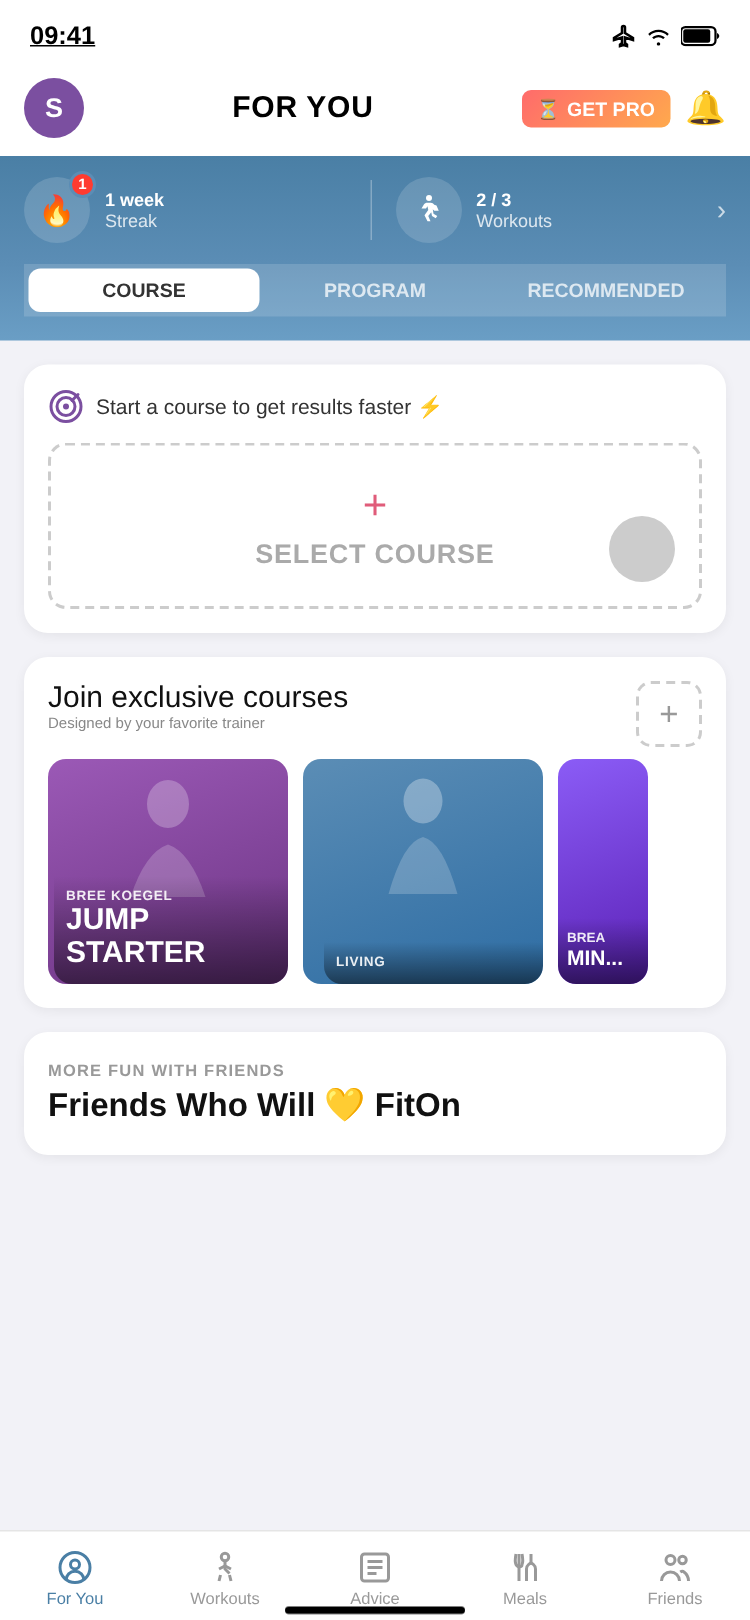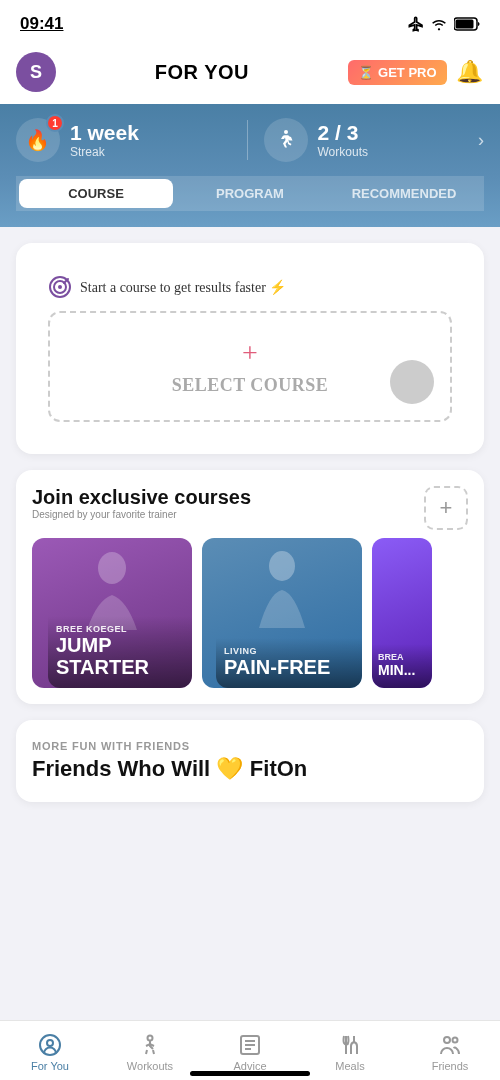--- a/index.html
+++ b/index.html
@@ -118,21 +118,21 @@
       width: 18px;
       height: 18px;
       border-radius: 50%;
       display: flex;
       align-items: center;
       justify-content: center;
       border: 2px solid #5b8db5;
     }
     .stat-text .stat-value {
       font-weight: 700;
-      font-size: 21px;
+      font-size: 12px;
       color: #fff;
     }
     .stat-text .stat-label {
       font-size: 12px;
       color: rgba(255,255,255,0.8);
     }
     .stat-divider {
       width: 1px;
       height: 40px;
       background: rgba(255,255,255,0.3);
@@ -176,23 +176,22 @@
       padding: 16px;
       display: flex;
       flex-direction: column;
       gap: 16px;
     }
 
     
     .course-card {
       background: #fff;
       border-radius: 16px;
-      padding: 32px;
+      padding: 16px;
       box-shadow: 0 2px 8px rgba(0,0,0,0.06);
-      font-family: Liberation Serif, serif;
     }
     .course-header {
       display: flex;
       align-items: center;
       gap: 8px;
       margin-bottom: 12px;
     }
     .course-hint {
       font-size: 14px;
       color: #333;
@@ -238,21 +237,21 @@
       box-shadow: 0 2px 8px rgba(0,0,0,0.06);
     }
     .exclusive-header {
       display: flex;
       align-items: flex-start;
       justify-content: space-between;
       margin-bottom: 4px;
     }
     .exclusive-title {
       font-size: 20px;
-      font-weight: 700;
+      font-weight: 400;
       color: #111;
     }
     .exclusive-plus-btn {
       width: 44px;
       height: 44px;
       border: 2px dashed #ccc;
       border-radius: 10px;
       display: flex;
       align-items: center;
       justify-content: center;
@@ -448,36 +447,35 @@
       <div class="course-thumb" style="background: linear-gradient(160deg, #9B59B6 0%, #6C3483 100%);">
 
         <div style="position:absolute; top:12px; left:0; right:0; display:flex; justify-content:center;">
           <svg width="90" height="90" viewBox="0 0 90 90">
 
             <ellipse cx="45" cy="18" rx="14" ry="16" fill="rgba(255,255,255,0.25)"></ellipse>
             <path d="M20 80 Q30 50 45 45 Q60 50 70 80" fill="rgba(255,255,255,0.2)"></path>
           </svg>
         </div>
 
-        <div style="position:absolute; bottom:0; left:16px; right:0; background:linear-gradient(transparent, rgba(0,0,0,0.5)); border-radius: 0 0 12px 12px; padding: 8px 8px 10px;">
+        <div style="position:absolute; bottom:0; left:4px; right:0; background:linear-gradient(transparent, rgba(0,0,0,0.5)); border-radius: 0 0 12px 12px; padding: 8px 8px 10px;">
           <div style="font-size:9px; color:rgba(255,255,255,0.9); font-weight:700; letter-spacing:0.5px;">BREE KOEGEL</div>
           <div style="font-size:20px; font-weight:900; color:#fff; text-transform:uppercase; line-height:1.1;">JUMP<br>STARTER</div>
         </div>
       </div>
 
       <div class="course-thumb" style="background: linear-gradient(160deg, #5B8DB5 0%, #2E6DA4 100%);">
         <div style="position:absolute; top:10px; left:0; right:0; display:flex; justify-content:center;">
           <svg width="90" height="90" viewBox="0 0 90 90">
             <ellipse cx="45" cy="18" rx="13" ry="15" fill="rgba(255,255,255,0.3)"></ellipse>
             <path d="M22 80 Q32 45 45 42 Q58 45 68 80" fill="rgba(255,255,255,0.2)"></path>
           </svg>
         </div>
         <div style="position:absolute; bottom:0; left:14px; right:0; background:linear-gradient(transparent, rgba(0,0,0,0.5)); border-radius: 0 0 12px 12px; padding: 8px 8px 10px;">
           <div style="font-size:9px; color:rgba(255,255,255,0.9); font-weight:700; letter-spacing:0.5px;">LIVING</div>
-          <div style="font-size:20px; font-weight:900; color:#fff; text-transform:uppercase; line-height:1.1;">PAIN-FREE</div>
         </div>
       </div>
 
       <div class="course-thumb" style="width:60px; background: linear-gradient(160deg, #8B5CF6 0%, #5B21B6 100%);">
         <div style="position:absolute; bottom:0; left:0; right:0; background:linear-gradient(transparent, rgba(0,0,0,0.5)); border-radius: 0 0 12px 12px; padding: 8px 6px 10px;">
           <div style="font-size:9px; color:rgba(255,255,255,0.9); font-weight:700;">BREA</div>
           <div style="font-size:14px; font-weight:900; color:#fff; text-transform:uppercase;">MIN...</div>
         </div>
       </div>
     </div>

